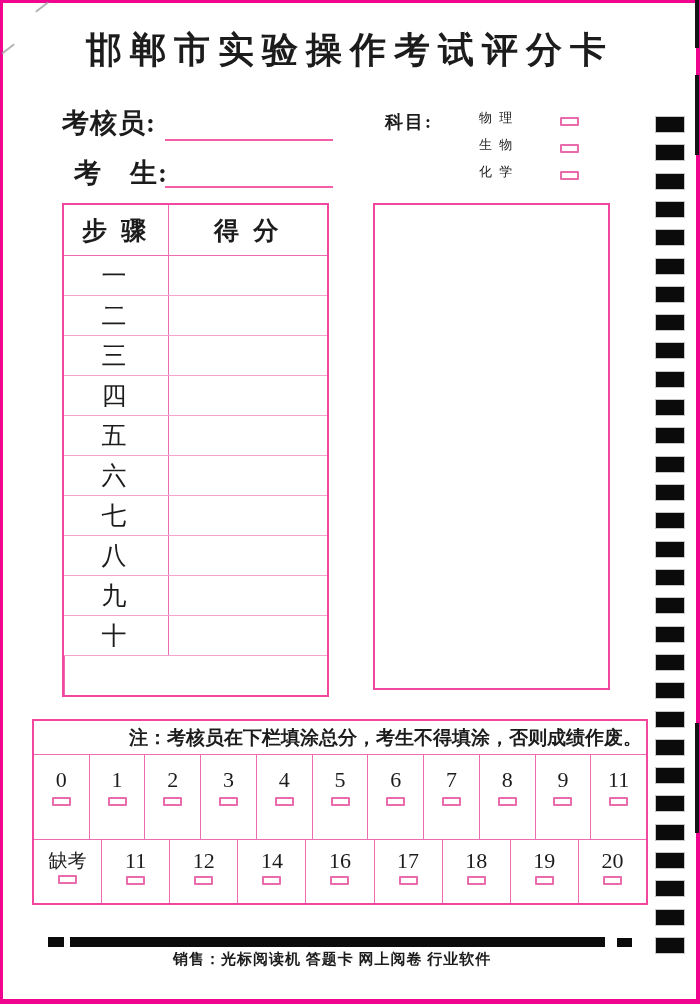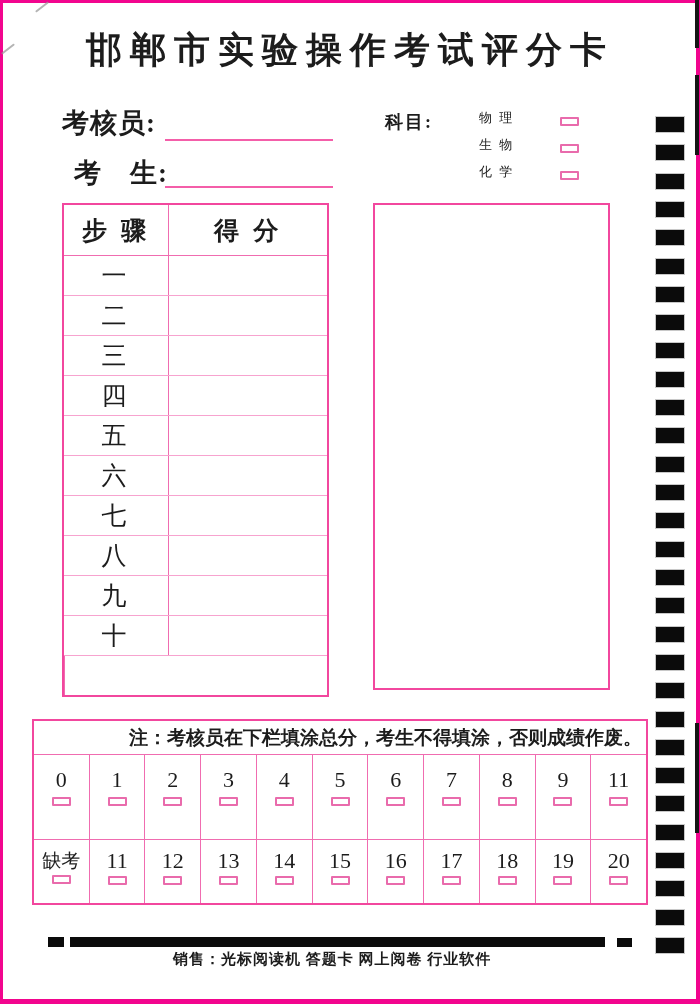--- a/index.html
+++ b/index.html
@@ -232,29 +232,21 @@
         </div>
         <div class="gcell">
           <span class="num">11</span>
           <span class="bubble"></span>
         </div>
         <div class="gcell">
           <span class="num">12</span>
           <span class="bubble"></span>
         </div>
         <div class="gcell">
-          <span class="num">13</span>
-          <span class="bubble"></span>
-        </div>
-        <div class="gcell">
           <span class="num">14</span>
-          <span class="bubble"></span>
-        </div>
-        <div class="gcell">
-          <span class="num">15</span>
           <span class="bubble"></span>
         </div>
         <div class="gcell">
           <span class="num">16</span>
           <span class="bubble"></span>
         </div>
         <div class="gcell">
           <span class="num">17</span>
           <span class="bubble"></span>
         </div>

